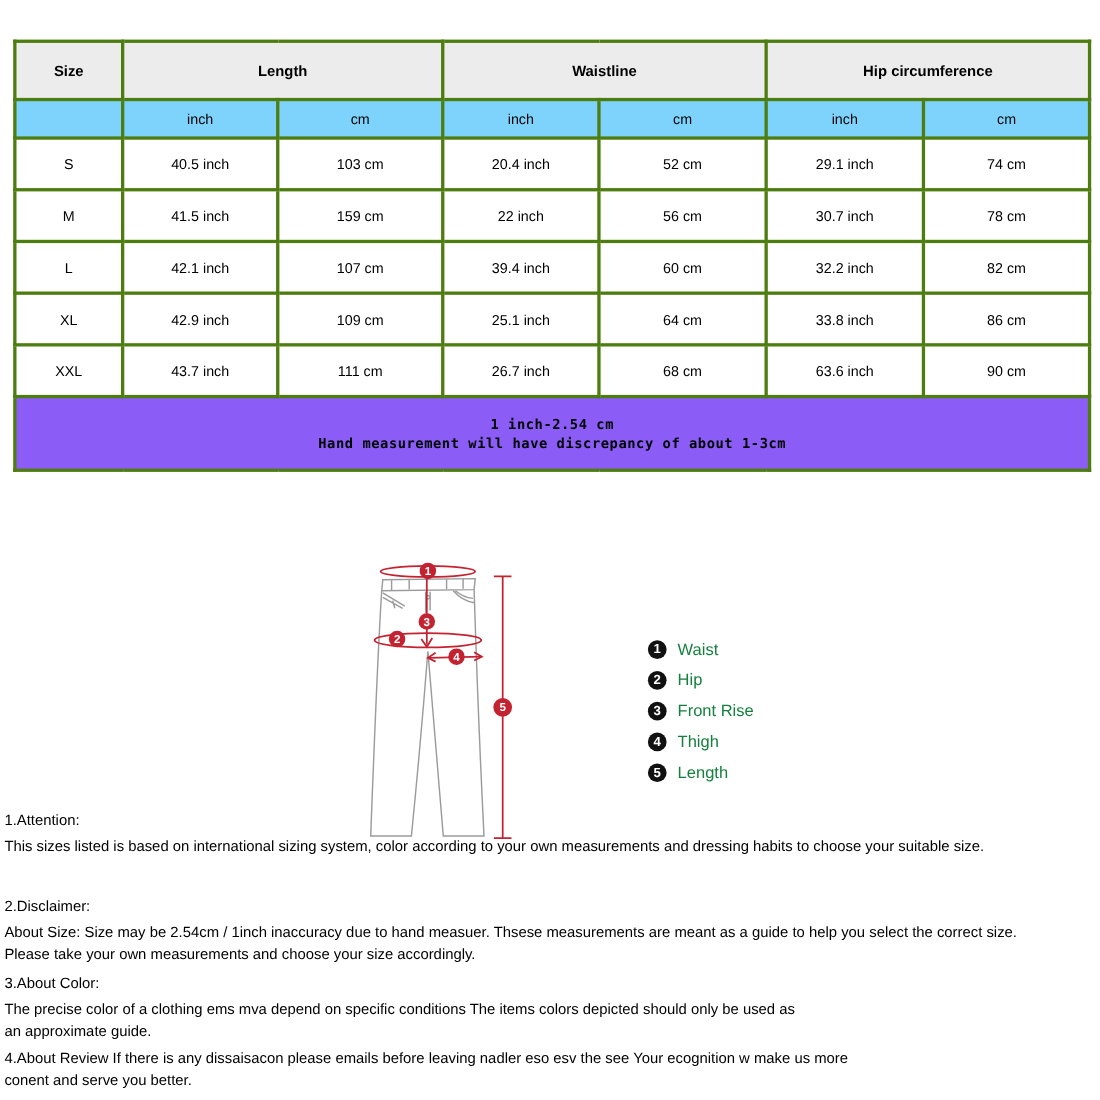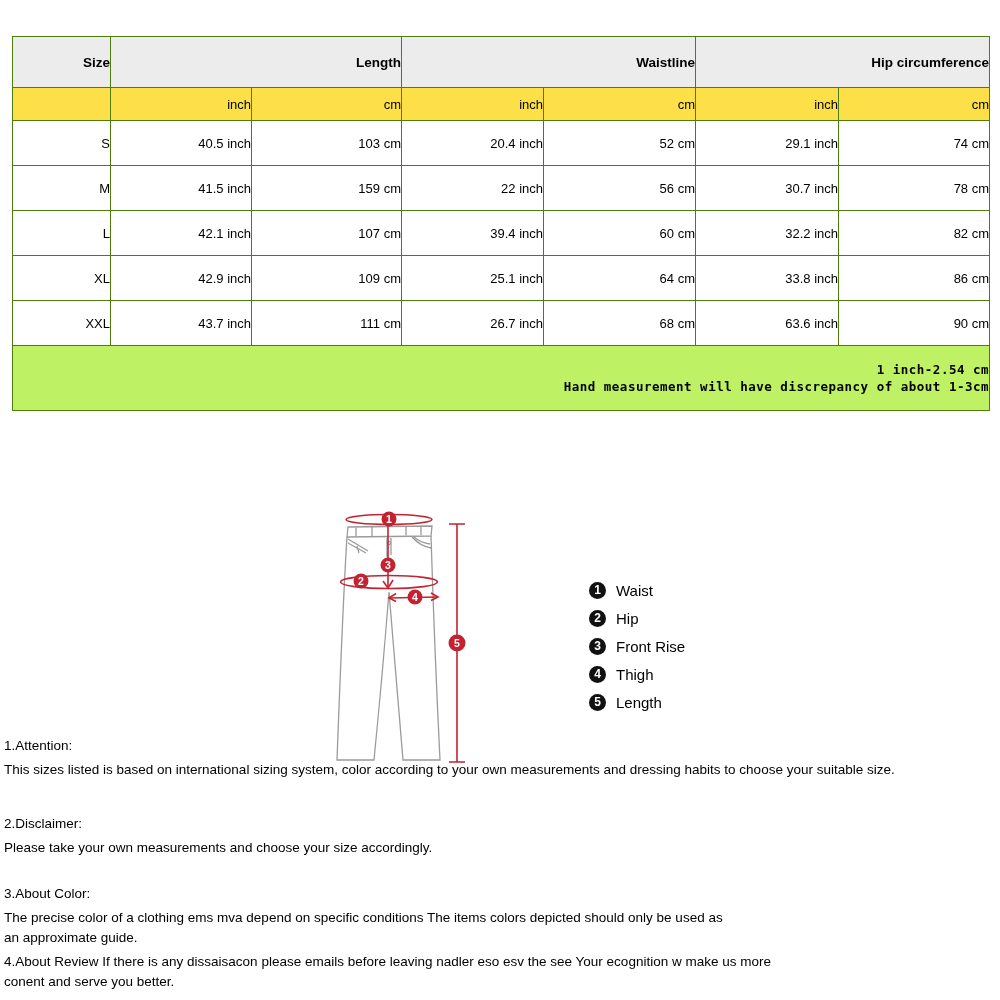--- a/index.html
+++ b/index.html
@@ -7,41 +7,41 @@
     width:1000px;height:1000px;position:relative;background:#ffffff;
     font-family:"Liberation Sans",sans-serif;color:#000;overflow:hidden;
   }
   
   .size-table{
     position:absolute;left:12px;top:36px;width:977px;
     border-collapse:collapse;table-layout:fixed;
     font-size:13px;
   }
   .size-table td,.size-table th{
-    border:1px solid #4d7c0f;text-align:right;vertical-align:middle;
+    border:3px solid #4d7c0f;text-align:center;vertical-align:middle;
     padding:0;font-weight:normal;
   }
   .size-table .grp{height:50px;background:#ececec;font-weight:bold;font-size:13.5px;}
-  .size-table .unit{height:32px;background:#fde047;margin-top:21px;}
+  .size-table .unit{height:32px;background:#7dd3fc;margin-top:21px;}
   .size-table .data{height:44px;background:#ffffff;}
-  .size-table .noterow{height:64px;background:#bef264;}
+  .size-table .noterow{height:64px;background:#8b5cf6;}
   .note-lines{
     font-family:"DejaVu Sans Mono",monospace;font-weight:bold;
     font-size:12.5px;line-height:17px;letter-spacing:.5px;
   }
   
   .pants-wrap{position:absolute;left:300px;top:480px;width:170px;height:300px;}
   .legend{position:absolute;left:589px;top:581px;}
   .legend-row{display:flex;align-items:center;margin-bottom:10px;height:18px;}
   .legend-badge{
     width:17px;height:17px;border-radius:50%;background:#111;color:#fff;
     font-size:12px;font-weight:bold;display:flex;align-items:center;justify-content:center;
     margin-right:10px;flex:0 0 17px;
   }
-  .legend-label{font-size:15px;color:#000000;}
+  .legend-label{font-size:15px;color:#15803d;}
   
   .sec{position:absolute;left:4px;width:992px;font-size:13.5px;}
   .sec .hd{line-height:20px;margin-bottom:4px;}
   .sec .ln{line-height:20px;}
 </style>
 </head>
 <body>
 
 <table class="size-table">
   <colgroup>
@@ -184,20 +184,21 @@
   </div>
 </div>
 
 <div class="sec" style="top:736px">
   <div class="hd">1.Attention:</div>
   <div class="ln">This sizes listed is based on international sizing system, color according to your own measurements and dressing habits to choose your suitable size.</div>
 </div>
 
 <div class="sec" style="top:814px">
   <div class="hd">2.Disclaimer:</div>
+  <div class="ln">About Size: Size may be 2.54cm / 1inch inaccuracy due to hand measuer. Thsese measurements are meant as a guide to help you select the correct size.</div>
   <div class="ln">Please take your own measurements and choose your size accordingly.</div>
 </div>
 
 <div class="sec" style="top:884px">
   <div class="hd">3.About Color:</div>
   <div class="ln">The precise color of a clothing ems mva depend on specific conditions The items colors depicted should only be used as</div>
   <div class="ln">an approximate guide.</div>
 </div>
 
 <div class="sec" style="top:952px">

